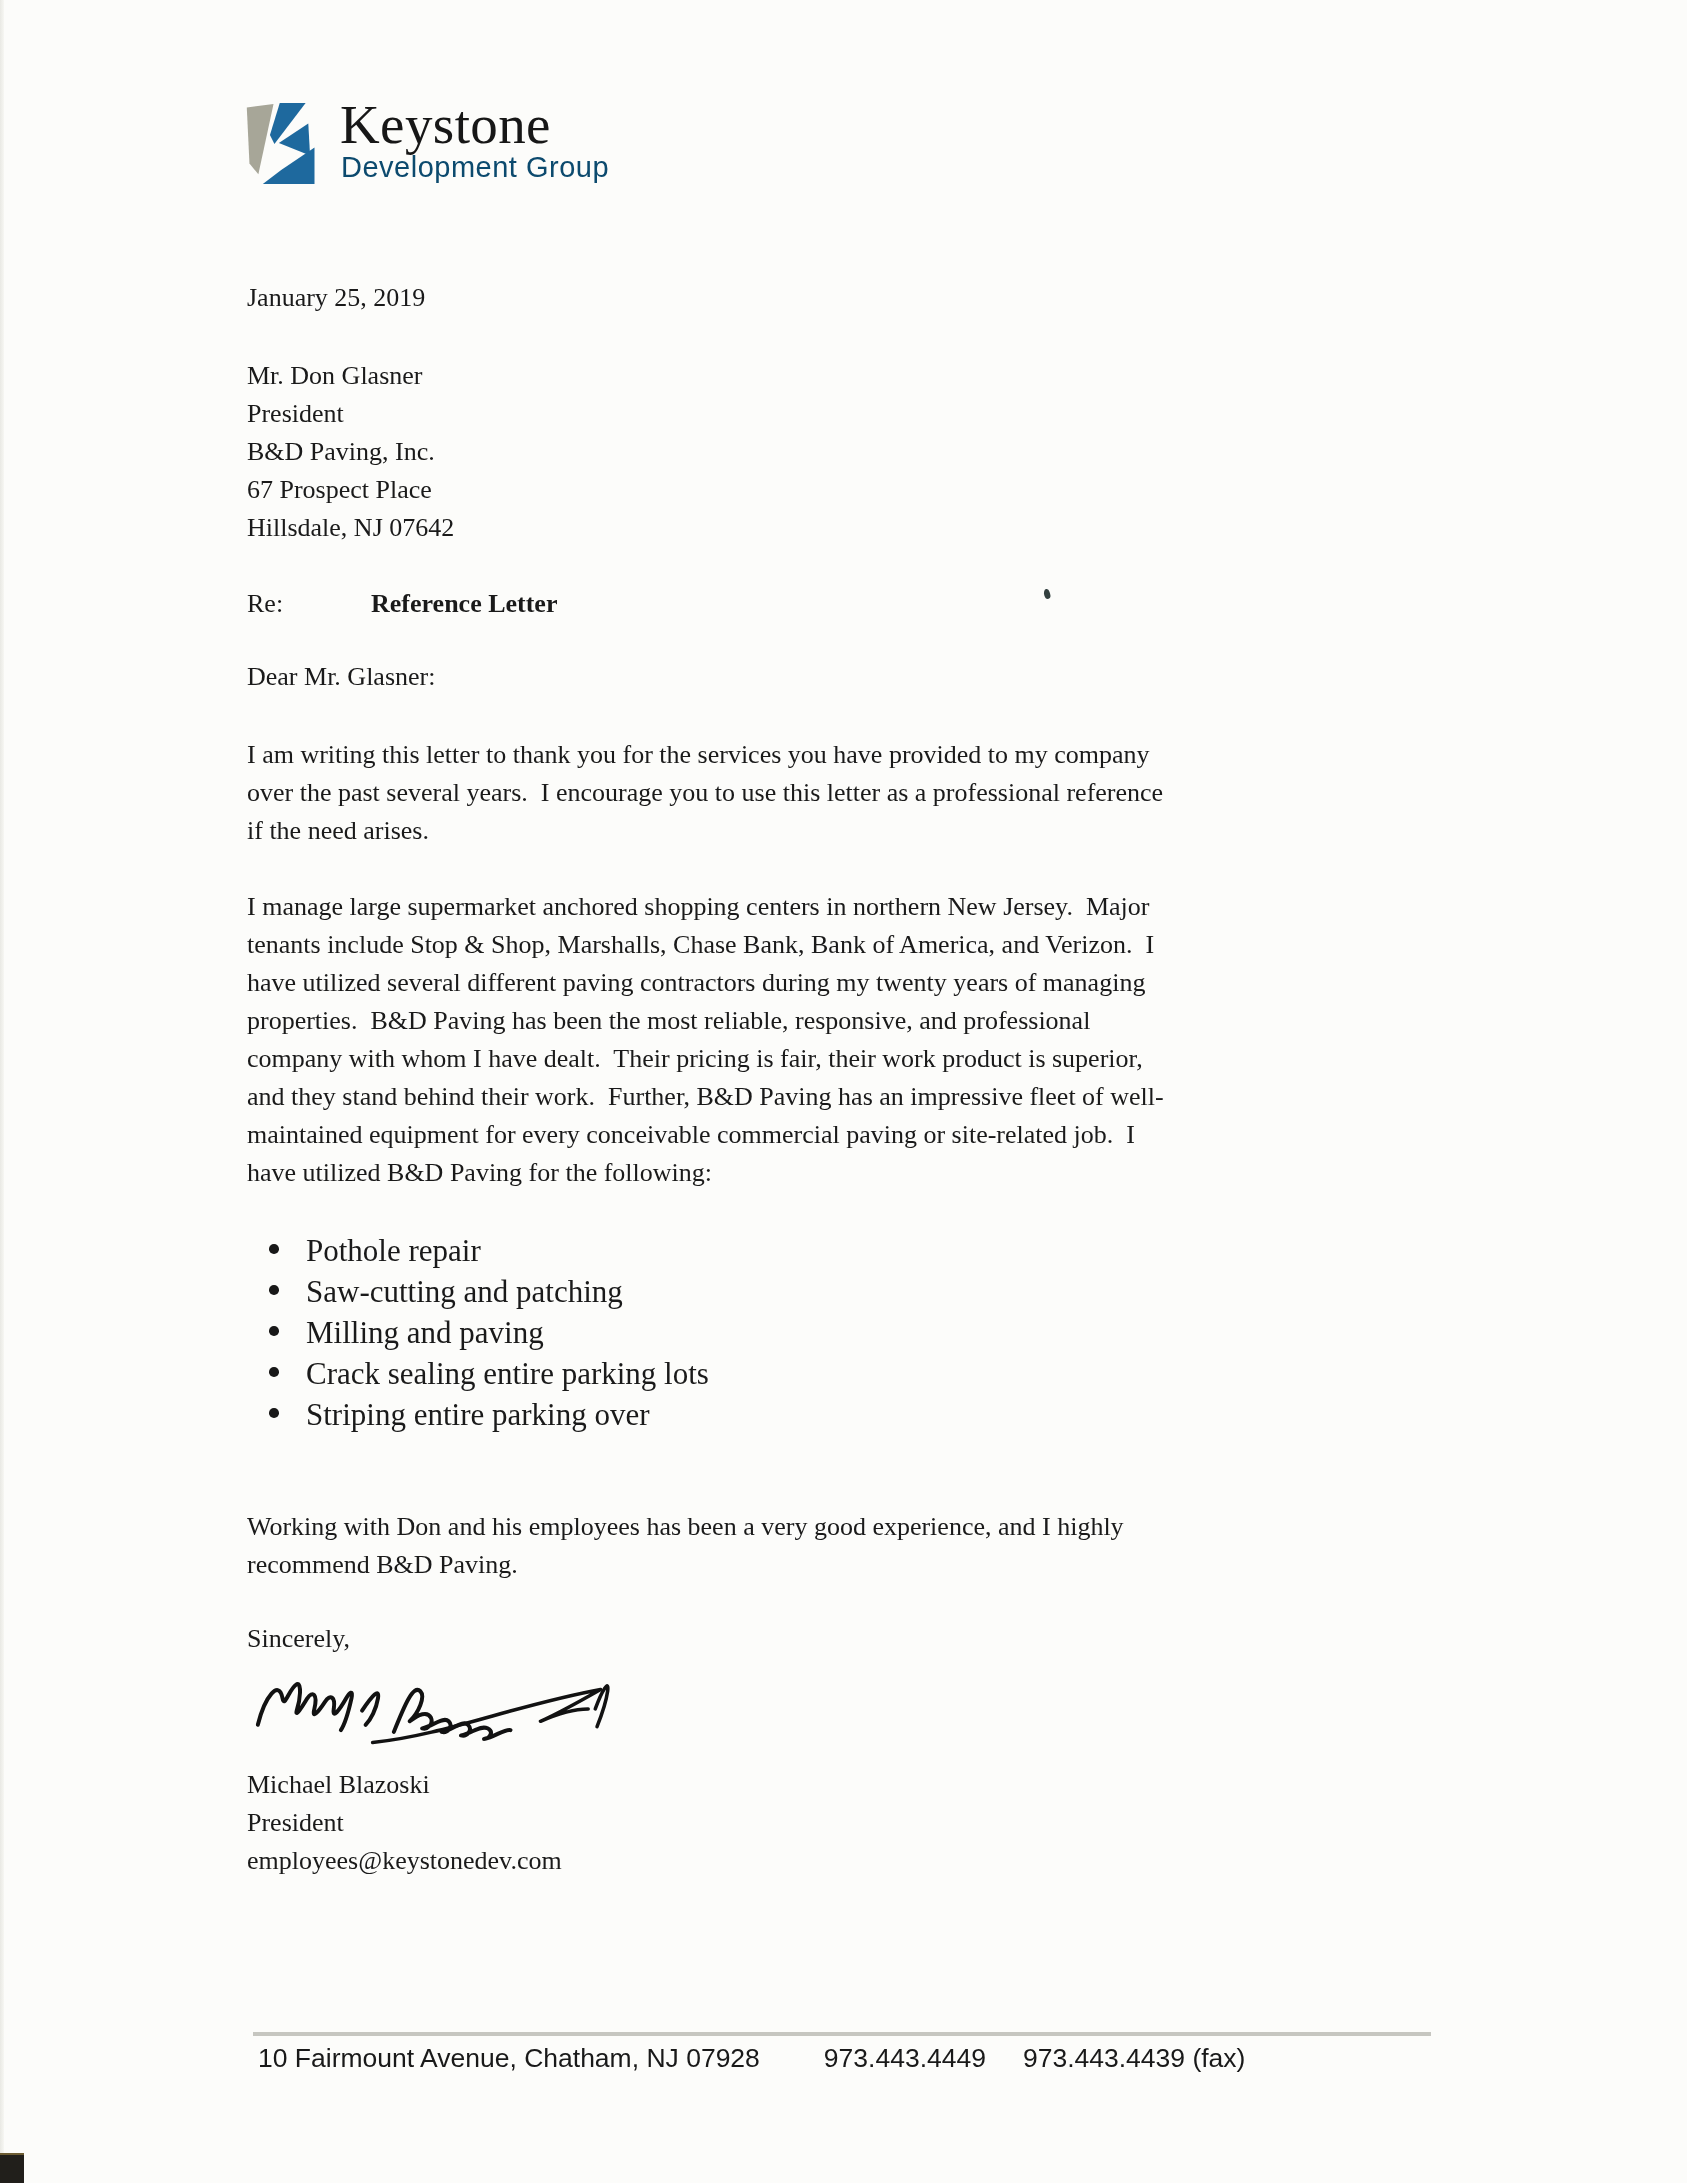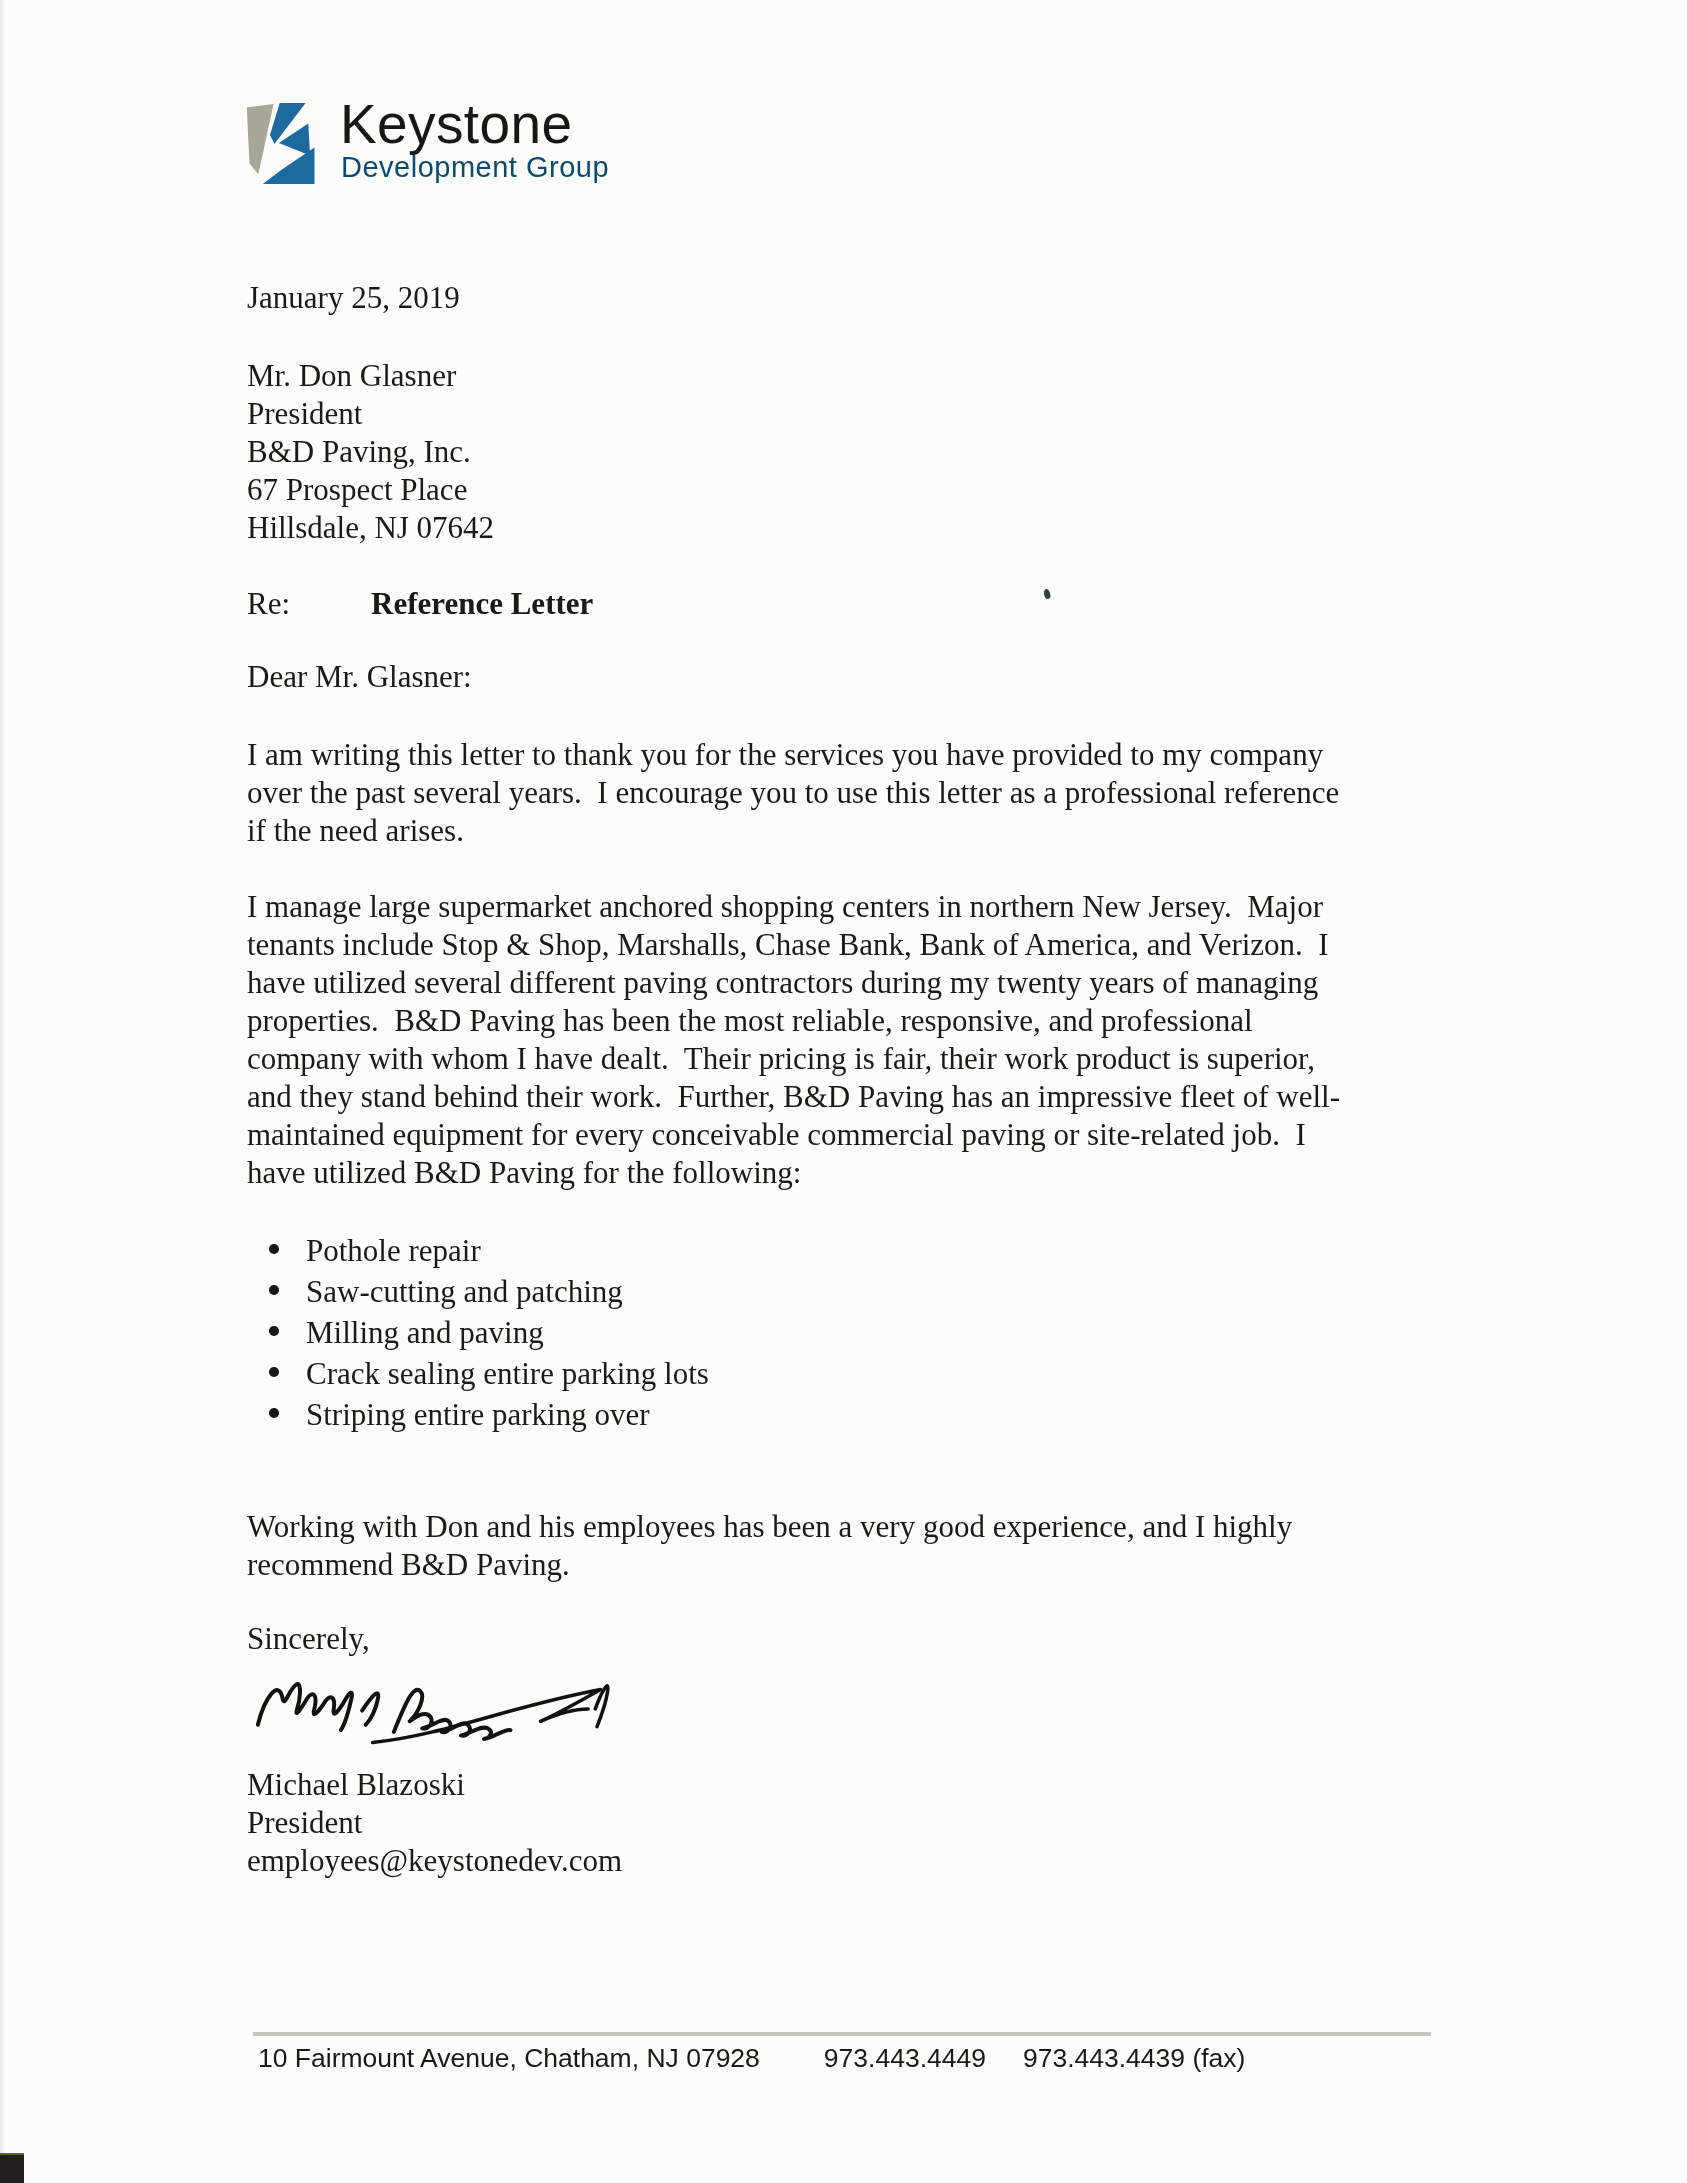--- a/index.html
+++ b/index.html
@@ -16,27 +16,27 @@
   
   .edge-shadow{left:0;top:0;width:4.4px;height:100%;
     background:linear-gradient(to right,#e9e9e4,#f7f7f3);}
   .corner-artifact{left:0;top:2153px;width:24px;height:30px;
     background:#211f1b;border-top:2.6px solid #6d5c33;}
   .speck{left:1044px;top:589px;width:6.2px;height:9.7px;border-radius:60% 40% 50% 50%;
     background:#33403f;transform:rotate(-18deg);}
 
   
   .logo-icon{left:245px;top:103px;width:82px;height:82px;}
-  .wordmark{left:340px;top:97px;font-family:Liberation Sans, sans-serif;
+  .wordmark{left:340px;top:97px;font-family:Liberation Serif, serif;
     font-size:55px;line-height:1;color:#171717;letter-spacing:0.4px;}
   .tagline{left:341px;top:153px;font-family:"Liberation Sans",sans-serif;
     font-size:29px;line-height:1;color:#0c4a6e;letter-spacing:0.5px;}
 
   
-  .txt{font-size:31px;line-height:38px;white-space:pre-wrap;width:1306px;}
+  .txt{font-size:26px;line-height:38px;white-space:pre-wrap;width:1306px;}
   .date{left:247px;top:279px;}
   .recipient{left:247px;top:357px;}
   .re-row{left:247px;top:585px;}
   .re-label{display:inline-block;width:124px;}
   .re-subject{font-weight:bold;}
   .salutation{left:247px;top:658px;}
   .para-intro{left:247px;top:736px;}
   .para-body{left:247px;top:888px;}
   .services{left:247px;top:1230px;width:794px;}
   .service-row{position:relative;height:41px;}

